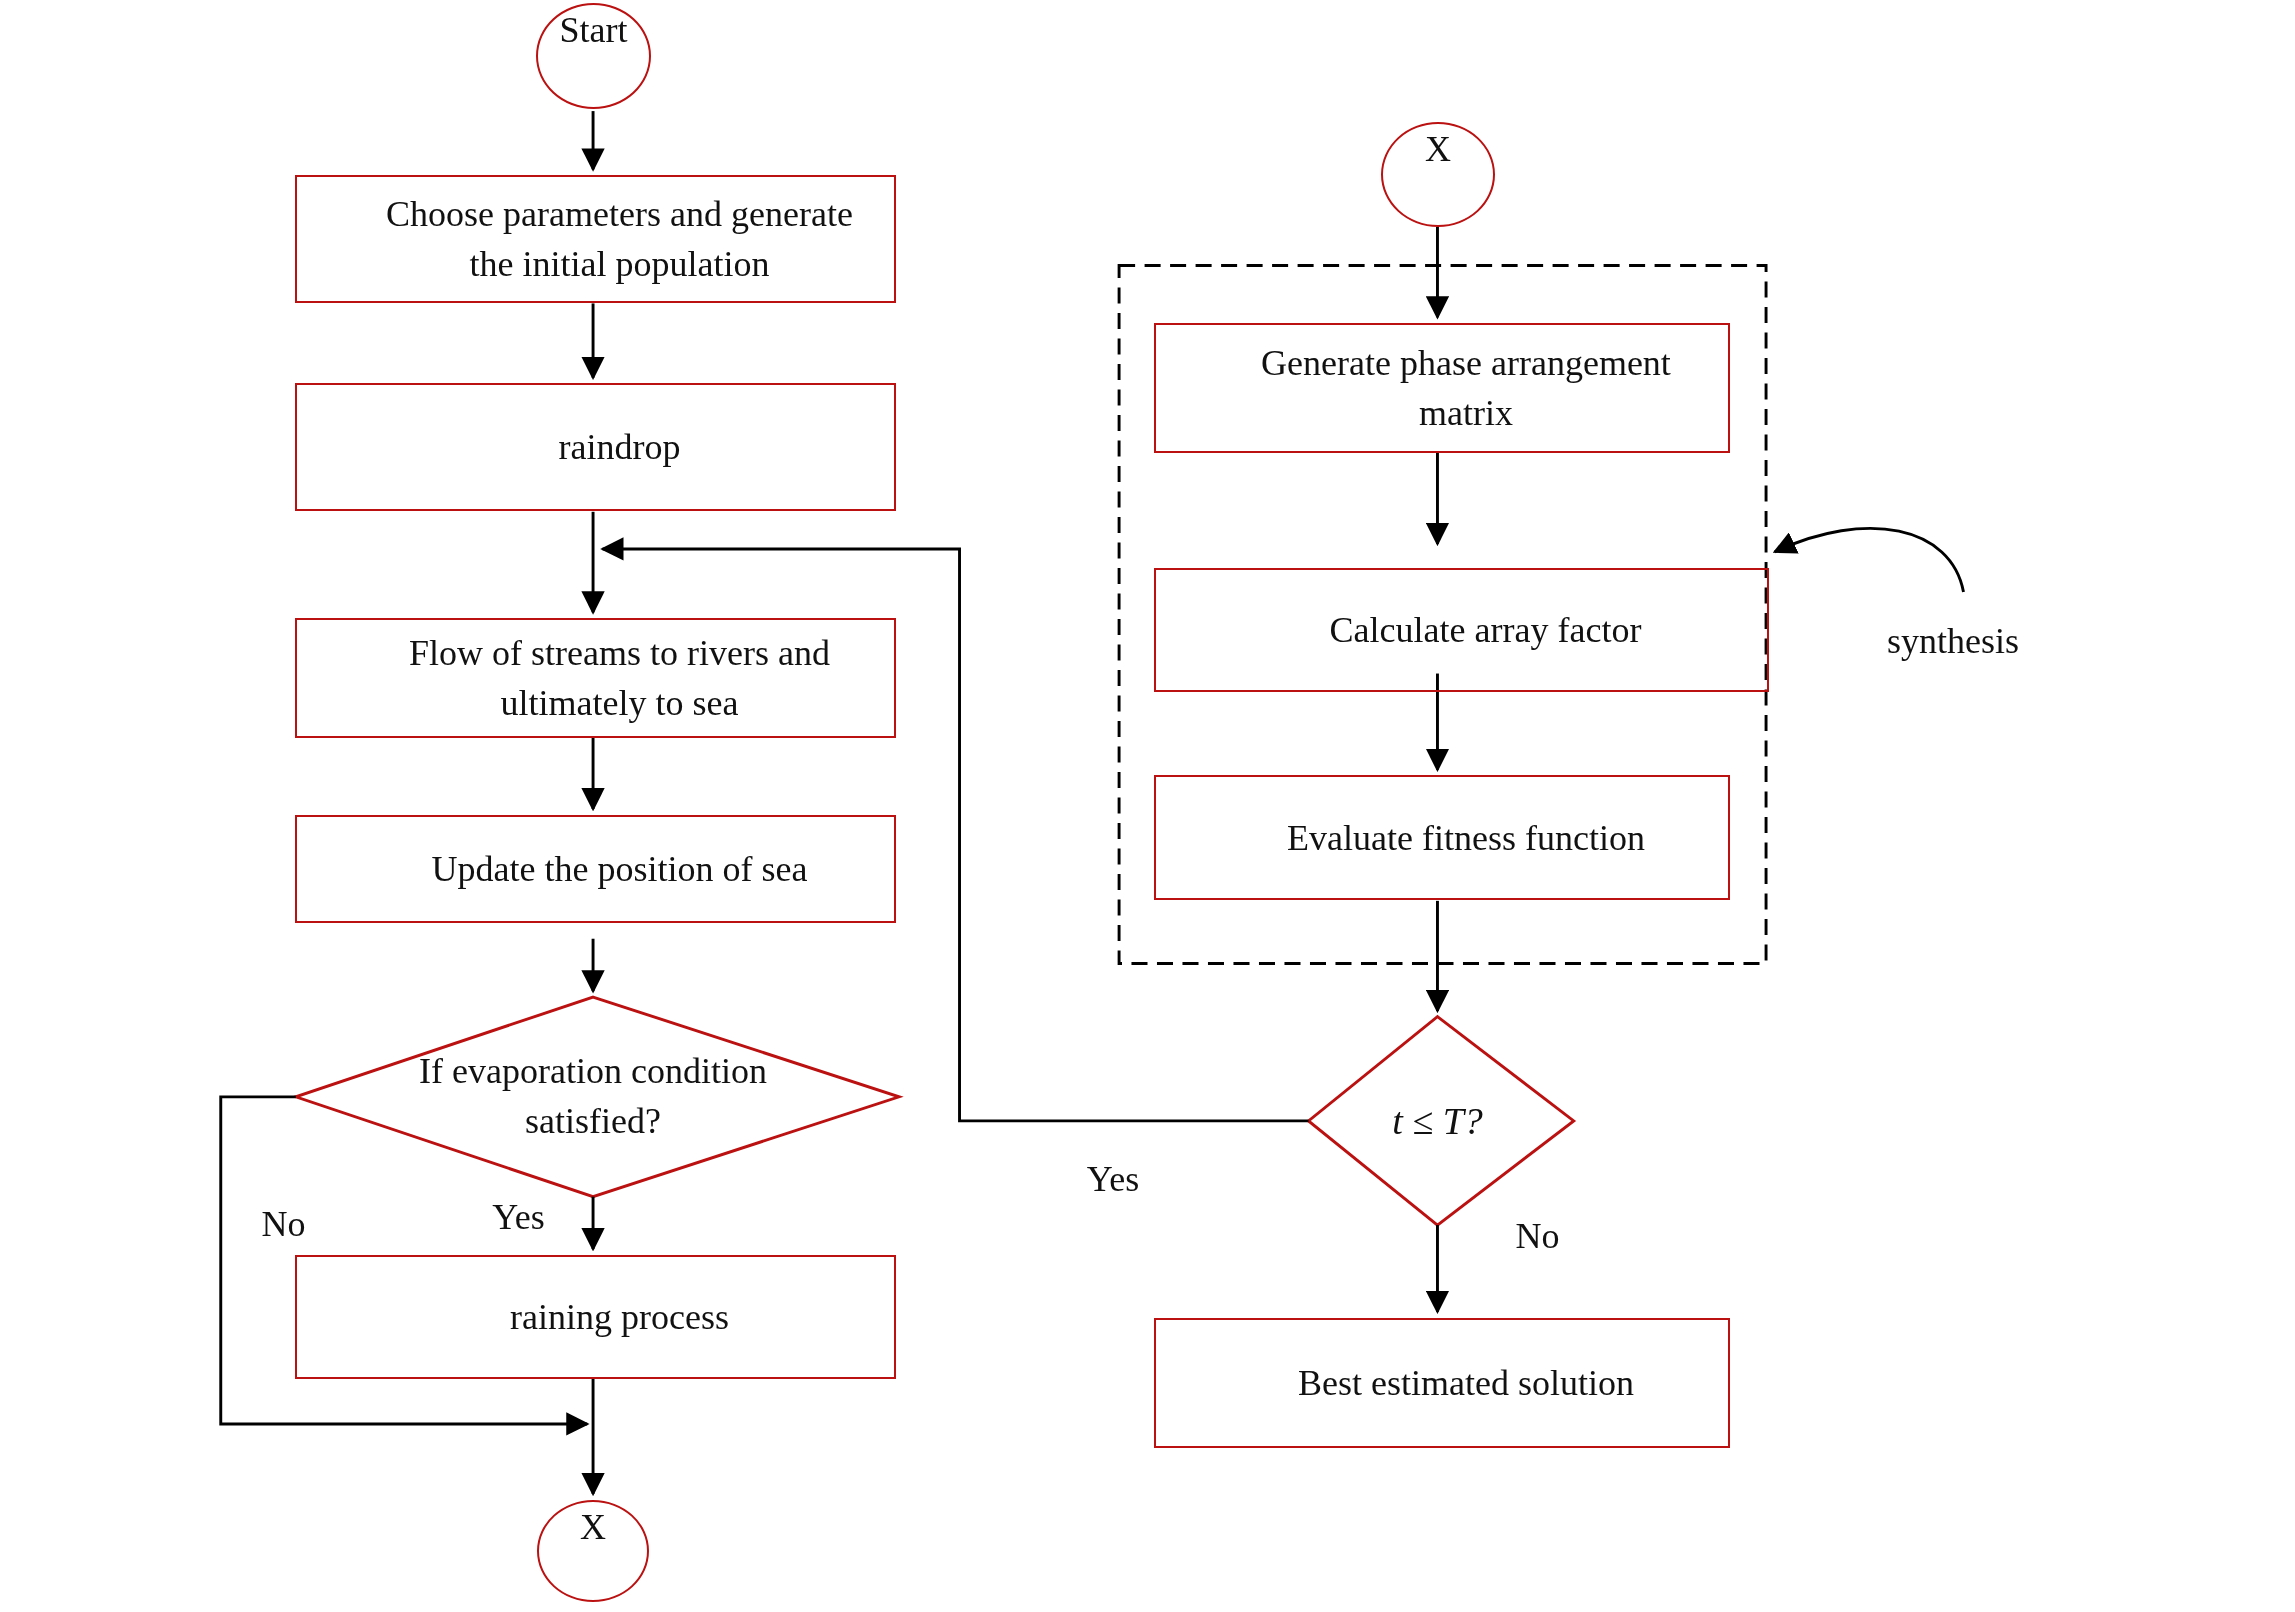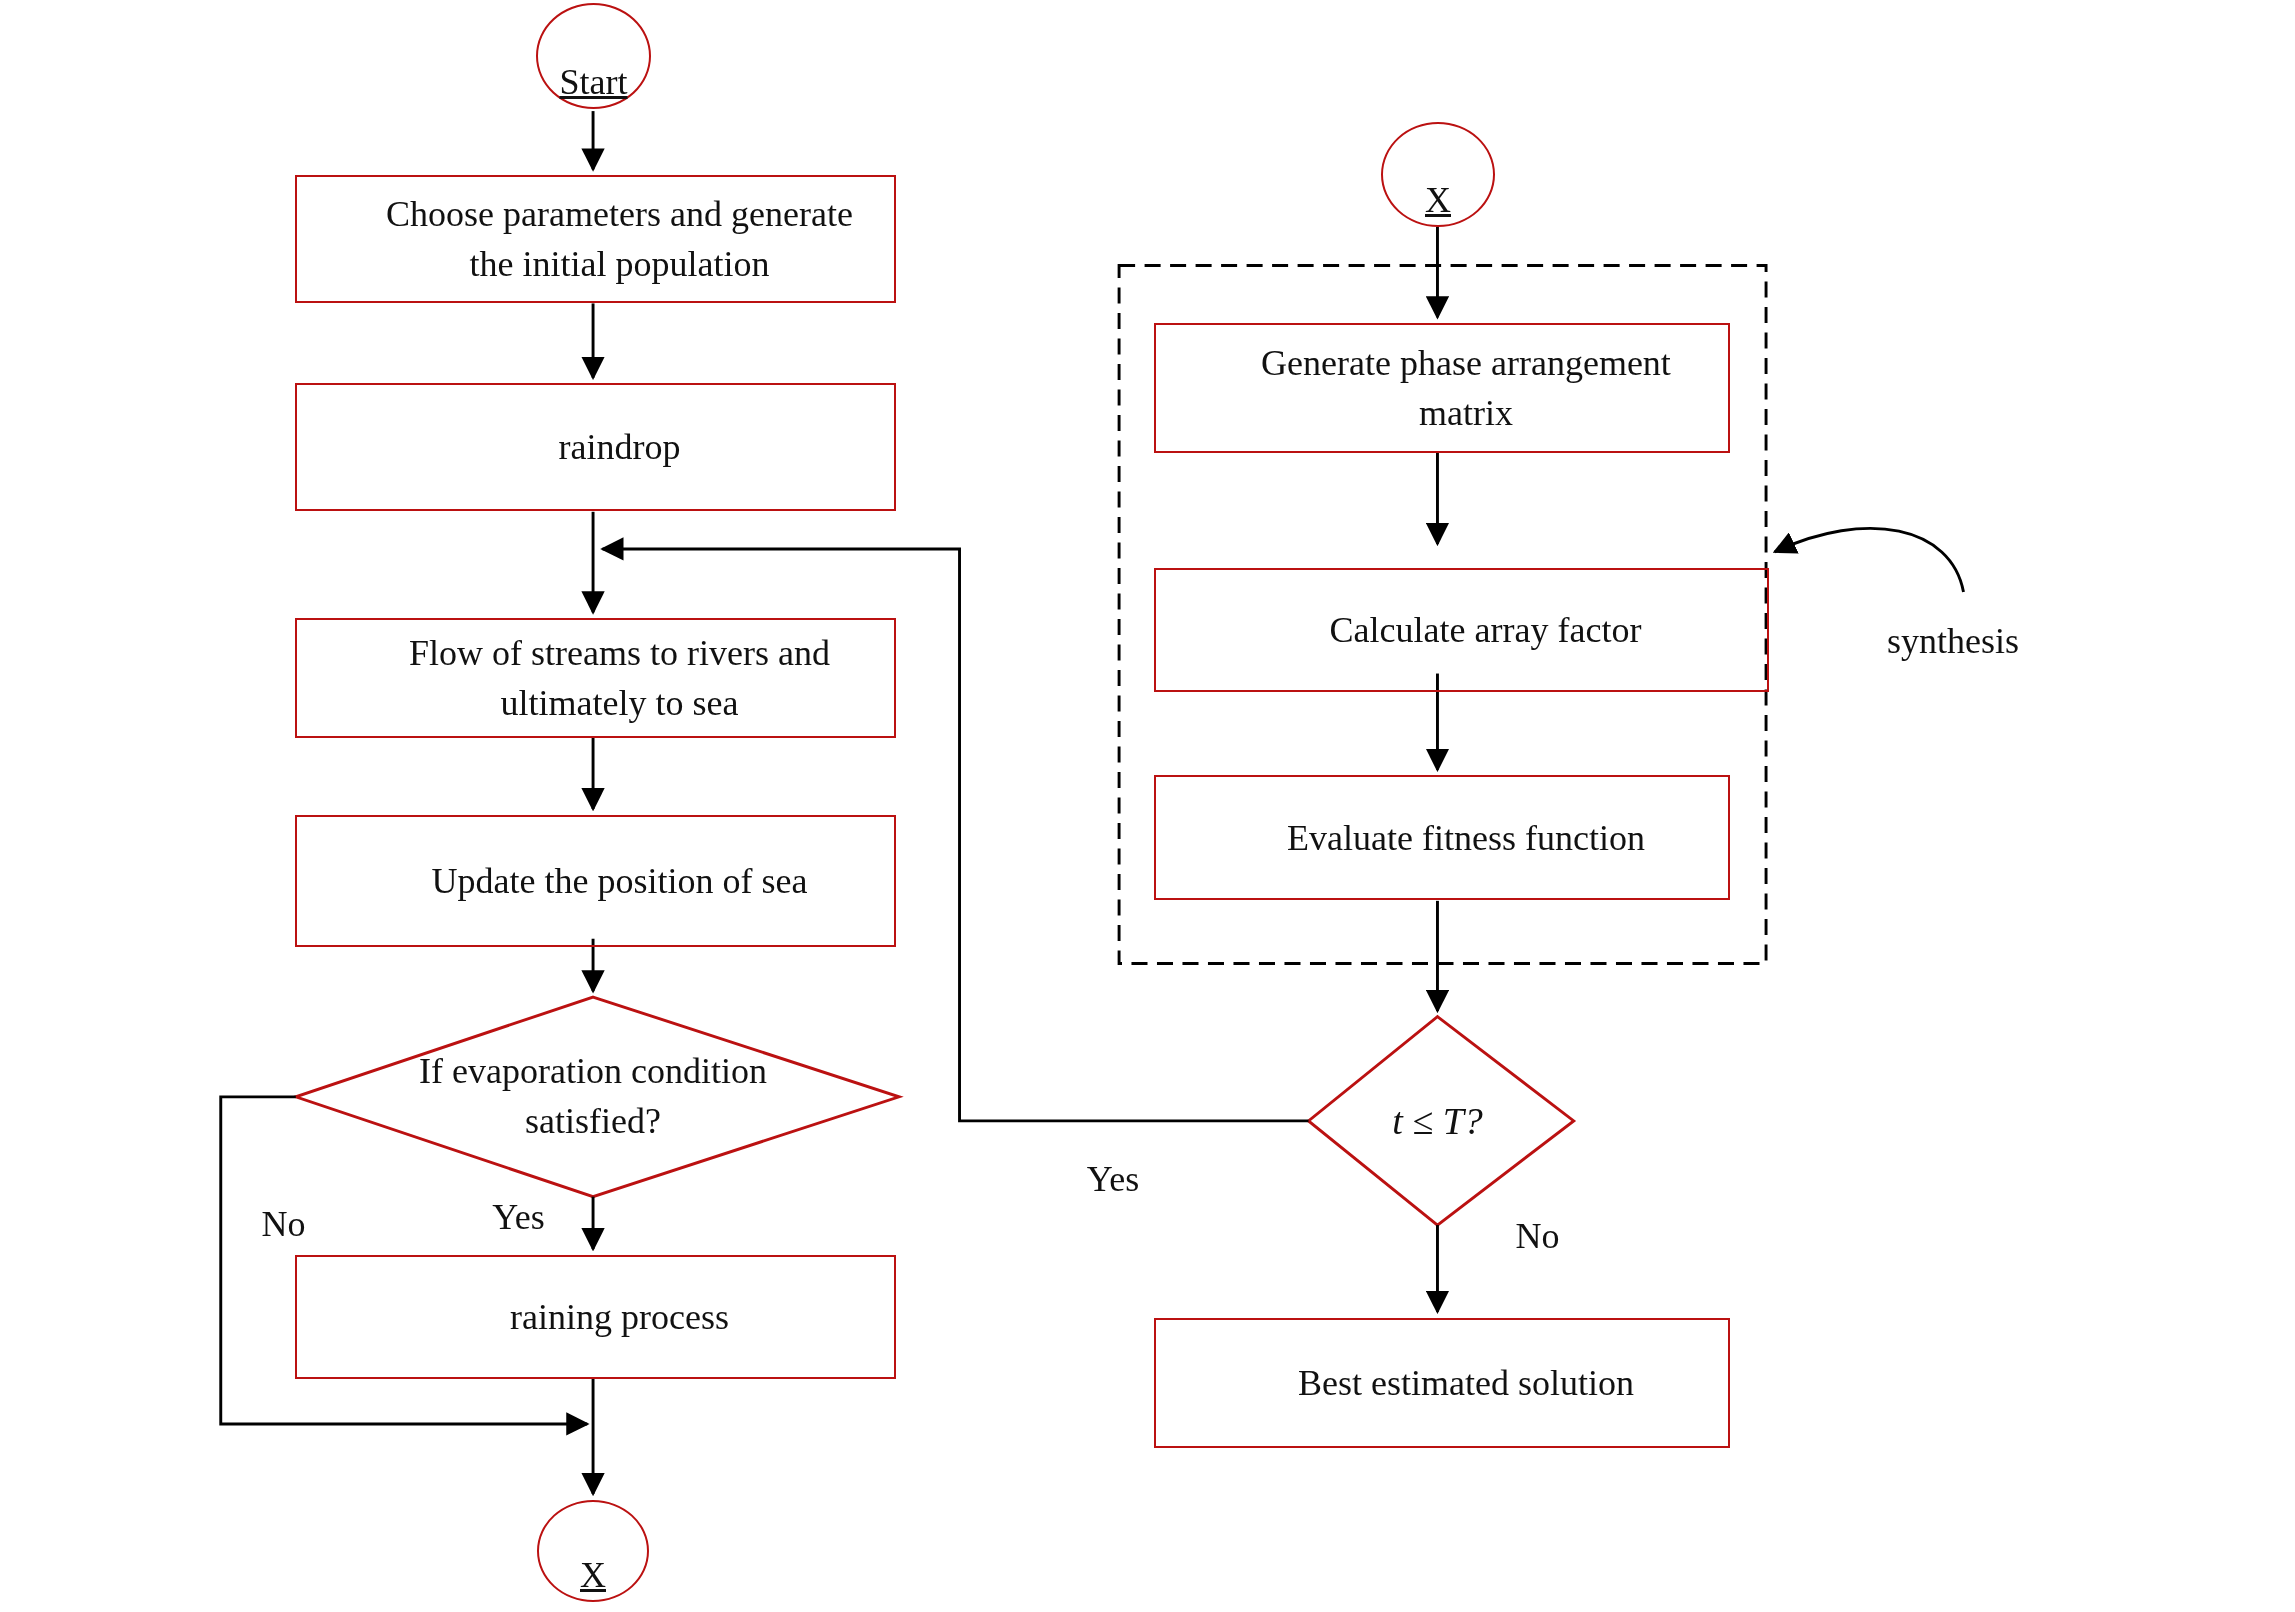--- a/index.html
+++ b/index.html
@@ -19,21 +19,21 @@
     background:transparent;
     display:flex;flex-direction:column;
     align-items:center;justify-content:center;
   }
   .circle{
     position:absolute;
     box-sizing:border-box;
     border:2.9px solid #bb1111;
     border-radius:50%;
     background:#ffffff;
-    display:flex;align-items:flex-end;justify-content:center;text-decoration:underline;
+    display:flex;align-items:flex-start;justify-content:center;
   }
   .lbl{font-size:36px;line-height:50px;text-align:center;}
   .lbl span{display:block;white-space:nowrap;margin-left:48px;}
   .edge-label{
     position:absolute;
     font-size:36px;line-height:47px;
     text-align:center;white-space:nowrap;
   }
   .overlay-label{
     position:absolute;
@@ -105,21 +105,21 @@
     </div>
   </div>
 
   <div class="node-box" style="left:295px;top:618px;width:601px;height:120px">
     <div class="lbl">
       <span>Flow of streams to rivers and</span>
       <span>ultimately to sea</span>
     </div>
   </div>
 
-  <div class="node-box" style="left:295px;top:815px;width:601px;height:132px">
+  <div class="node-box" style="left:295px;top:815px;width:601px;height:108px">
     <div class="lbl">
       <span>Update the position of sea</span>
     </div>
   </div>
 
   <div class="node-box" style="left:295px;top:1255px;width:601px;height:124px">
     <div class="lbl">
       <span>raining process</span>
     </div>
   </div>

